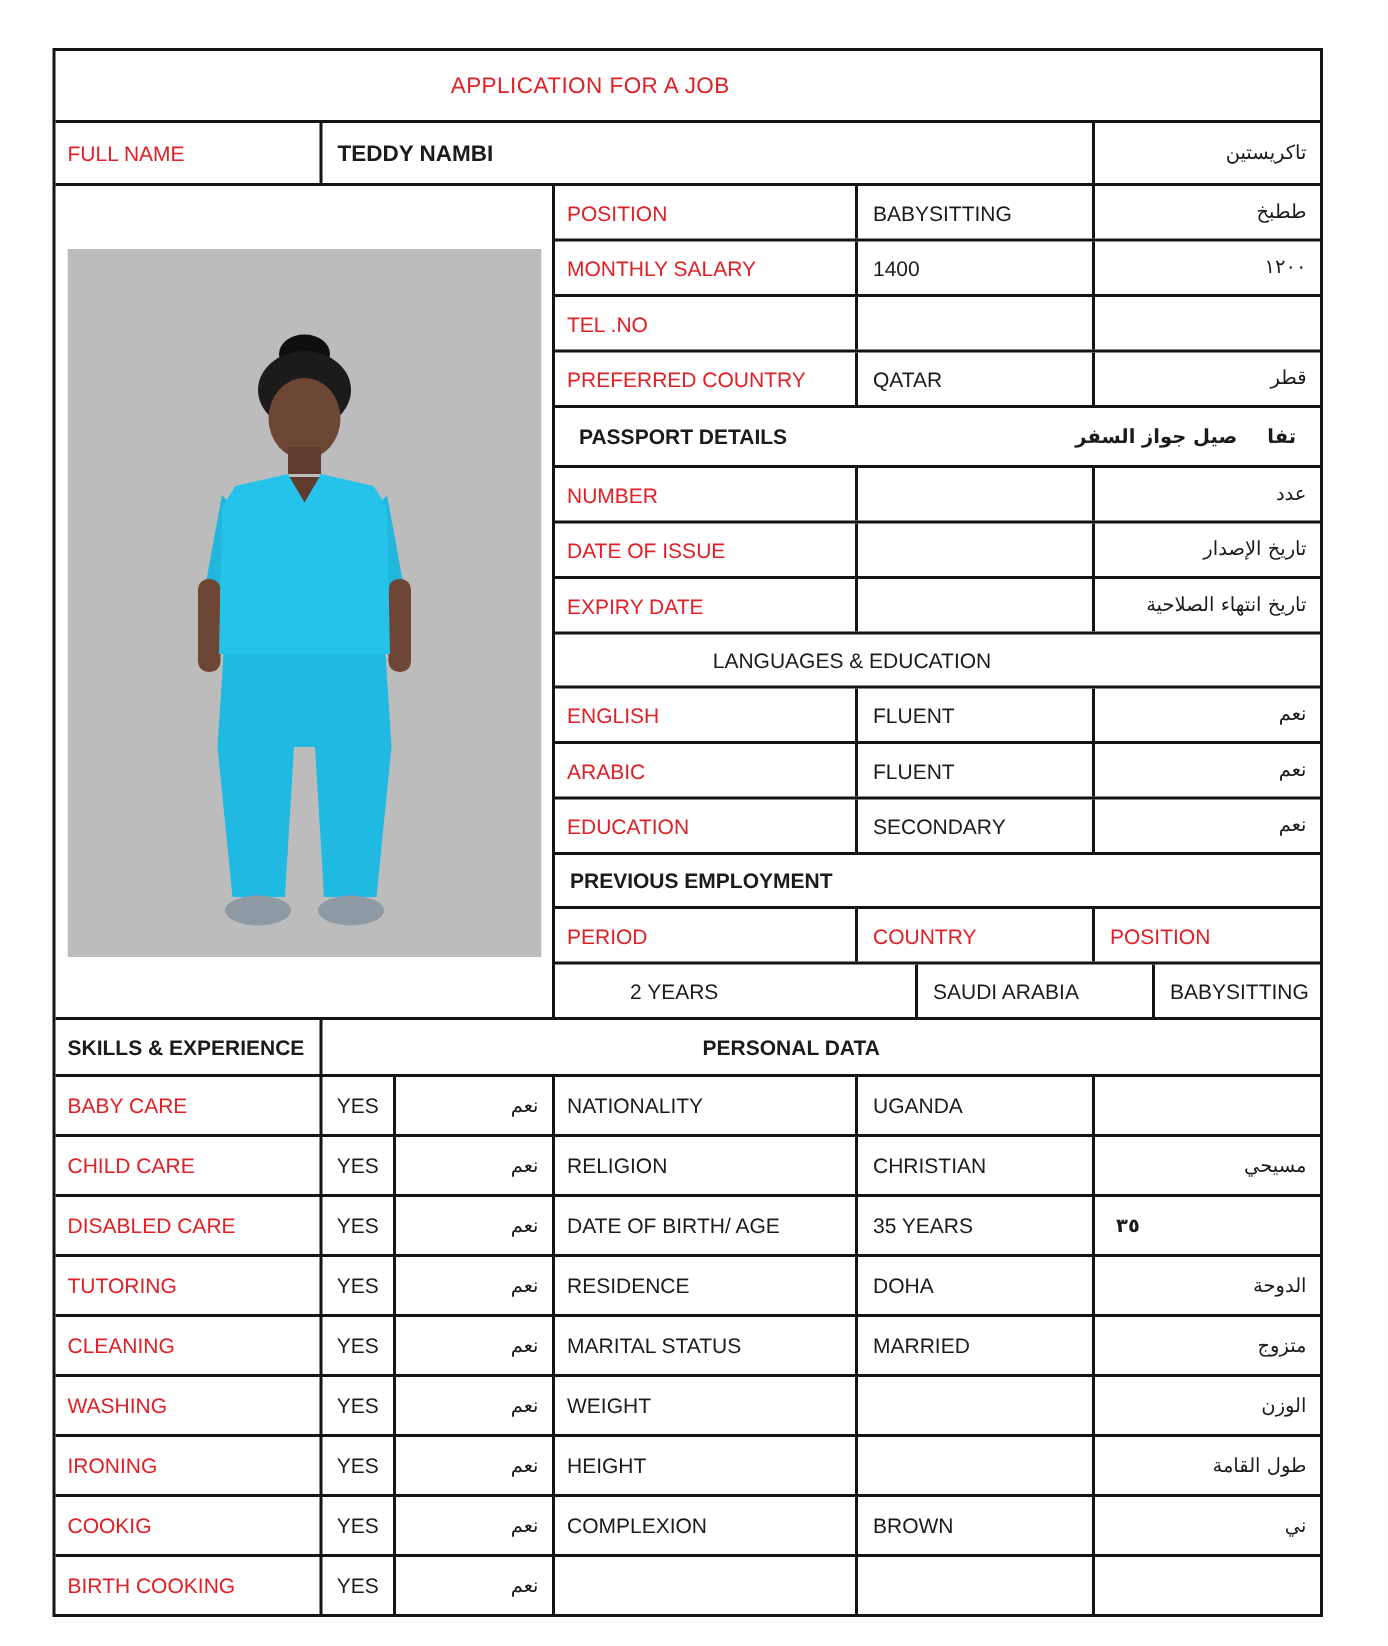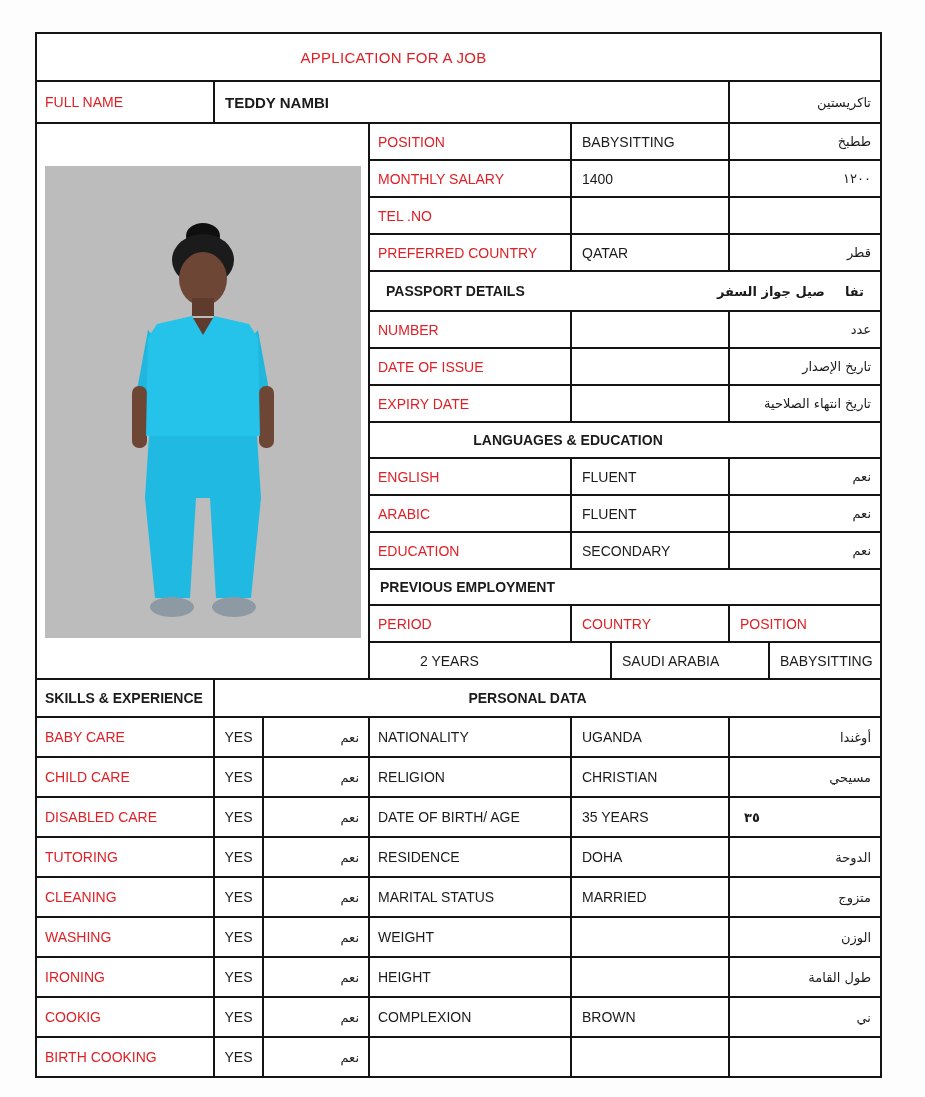--- a/index.html
+++ b/index.html
@@ -32,21 +32,21 @@
   .body{display:flex;border-bottom:2px solid #141414;}
   .photo-cell{width:333px;flex:0 0 333px;border-right:2px solid #141414;box-sizing:border-box;
               display:flex;justify-content:center;align-items:flex-start;padding-top:42px;}
   .right-stack{flex:1 1 auto;display:flex;flex-direction:column;}
   .rrow{display:flex;height:35px;flex:0 0 35px;border-bottom:2px solid #141414;}
   .rrow.lastr{border-bottom:none;margin-left:40px;}
   .hdr38{height:38px;flex:0 0 38px;}
   .hdr34{height:34px;flex:0 0 34px;}
   .between{justify-content:space-between;padding:0 16px;}
   .hdr-ar-group{display:flex;align-items:center;gap:20px;justify-content:space-between;}
-  .lang-hdr{justify-content:center;padding-right:114px;font-weight:bold;text-align:center;}
+  .lang-hdr{justify-content:center;padding-right:114px;font-weight:normal;text-align:center;}
   .emp-hdr{padding-left:10px;font-weight:bold;}
   .sec-hdr-row{height:36px;}
   .personal-hdr{justify-content:center;padding-right:40px;}
   .brow{height:38px;}
 </style>
 </head>
 <body>
 
 <div class="page">
   <div class="form">
@@ -168,21 +168,20 @@
       <div class="cell w1 bold pl8">SKILLS &amp; EXPERIENCE</div>
       <div class="cell wfill last bold personal-hdr">PERSONAL DATA</div>
     </div>
 
     <div class="row brow">
       <div class="cell w1 red pl8">BABY CARE</div>
       <div class="cell w2 center">YES</div>
       <div class="cell w3 ar ar-cell">نعم</div>
       <div class="cell w4 pl8">NATIONALITY</div>
       <div class="cell w5 pl10">UGANDA</div>
-      <div class="cell wfill last ar ar-cell">أوغندا</div>
     </div>
     <div class="row brow">
       <div class="cell w1 red pl8">CHILD CARE</div>
       <div class="cell w2 center">YES</div>
       <div class="cell w3 ar ar-cell">نعم</div>
       <div class="cell w4 pl8">RELIGION</div>
       <div class="cell w5 pl10">CHRISTIAN</div>
       <div class="cell wfill last ar ar-cell">مسيحي</div>
     </div>
     <div class="row brow">

